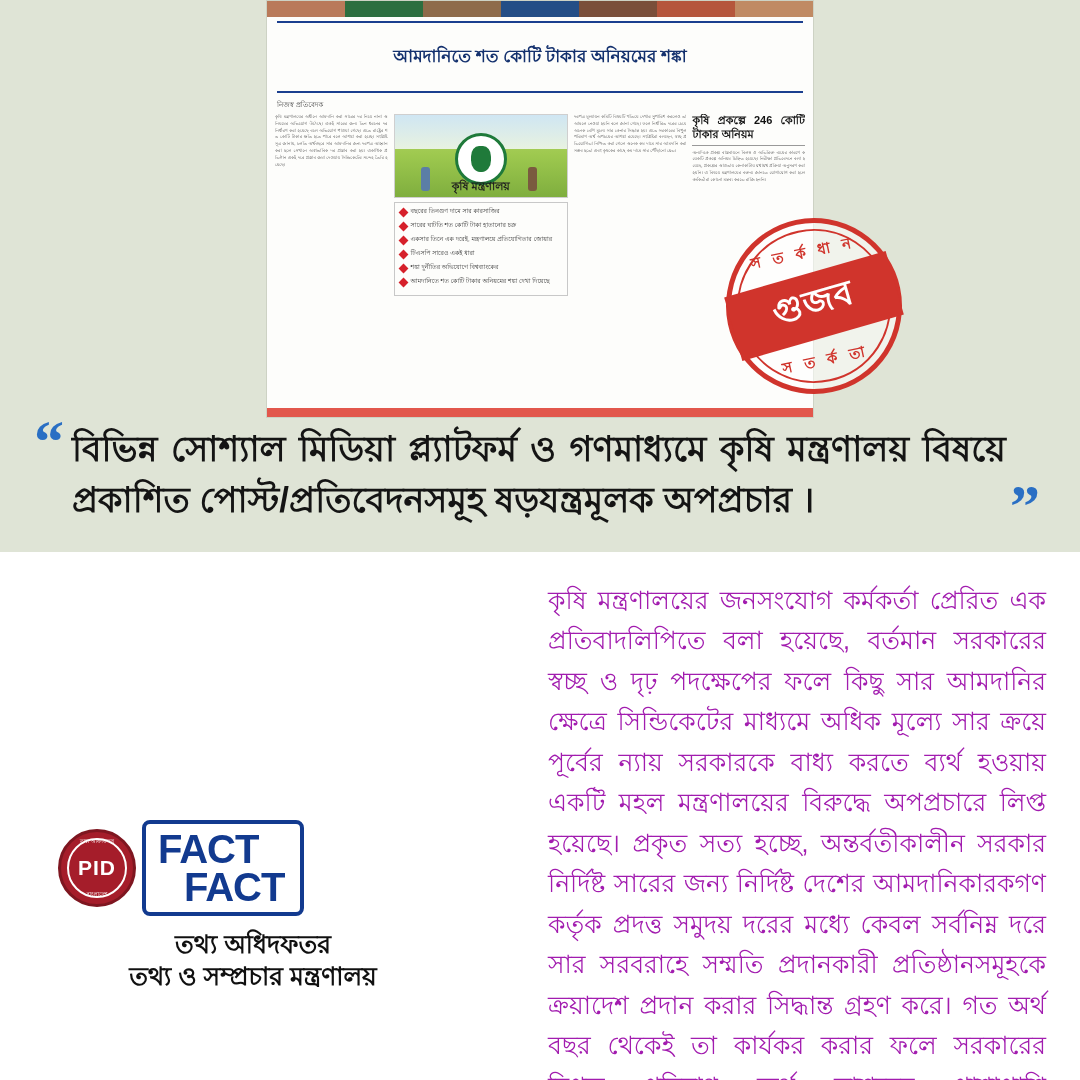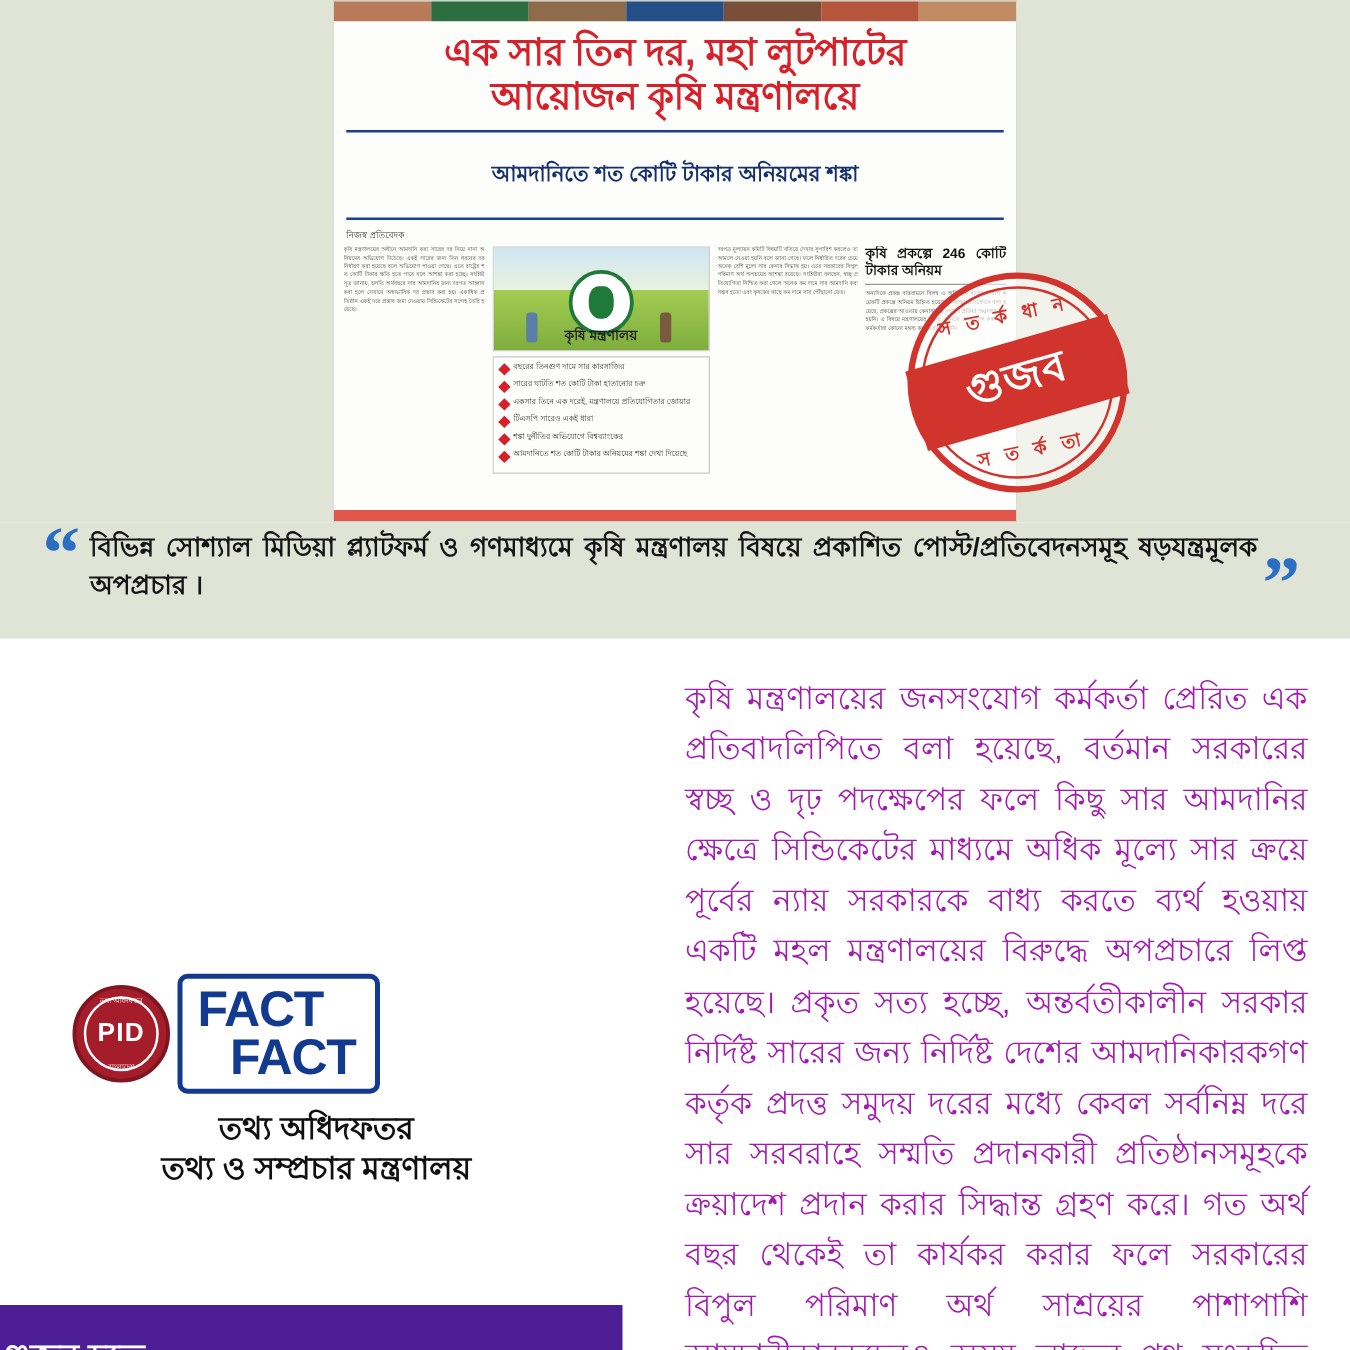--- a/index.html
+++ b/index.html
@@ -188,21 +188,21 @@
     font-weight: bold;
     font-family: "Liberation Serif", serif;
     margin-right: 8px;
   }
   .quote-mark.close {
     align-self: flex-end;
     margin-left: 4px; margin-right: 0;
   }
   .quote-text {
     flex: 1;
-    font-size: 21px;
+    font-size: 35px;
     font-weight: bold;
     color: #141414;
     line-height: 1.45;
     text-align: justify;
   }
 
   
   .main {
     flex: 1;
     display: flex;
@@ -303,24 +303,20 @@
       <div class="clip-photostrip">
         <div class="ps1"></div>
           <div class="ps2"></div>
           <div class="ps3"></div>
         <div class="ps4"></div>
           <div class="ps5"></div>
           <div class="ps6"></div>
           <div class="ps7"></div>
       </div>
 
-      <div class="clip-headline">
-        <div>এক সার তিন দর, মহা লুটপাটের</div>
-        <div>আয়োজন কৃষি মন্ত্রণালয়ে</div>
-      </div>
 
       <div class="clip-subbar">আমদানিতে শত কোটি টাকার অনিয়মের শঙ্কা</div>
 
       <div class="clip-byline">নিজস্ব প্রতিবেদক</div>
 
       <div class="clip-body">
 
         <div class="clip-col">
           <p>কৃষি মন্ত্রণালয়ের অধীনে আমদানি করা সারের দর নিয়ে নানা অনিয়মের অভিযোগ উঠেছে। একই সারের জন্য তিন ধরনের দর নির্ধারণ করা হয়েছে বলে অভিযোগ পাওয়া গেছে। এতে রাষ্ট্রের শত কোটি টাকার ক্ষতি হতে পারে বলে আশঙ্কা করা হচ্ছে। সংশ্লিষ্ট সূত্র জানায়, চলতি অর্থবছরে সার আমদানির জন্য দরপত্র আহ্বান করা হলে সেখানে অস্বাভাবিক দর প্রস্তাব করা হয়। একাধিক প্রতিষ্ঠান একই দরে প্রস্তাব জমা দেওয়ায় সিন্ডিকেটের সন্দেহ তৈরি হয়েছে।</p>
         </div>

